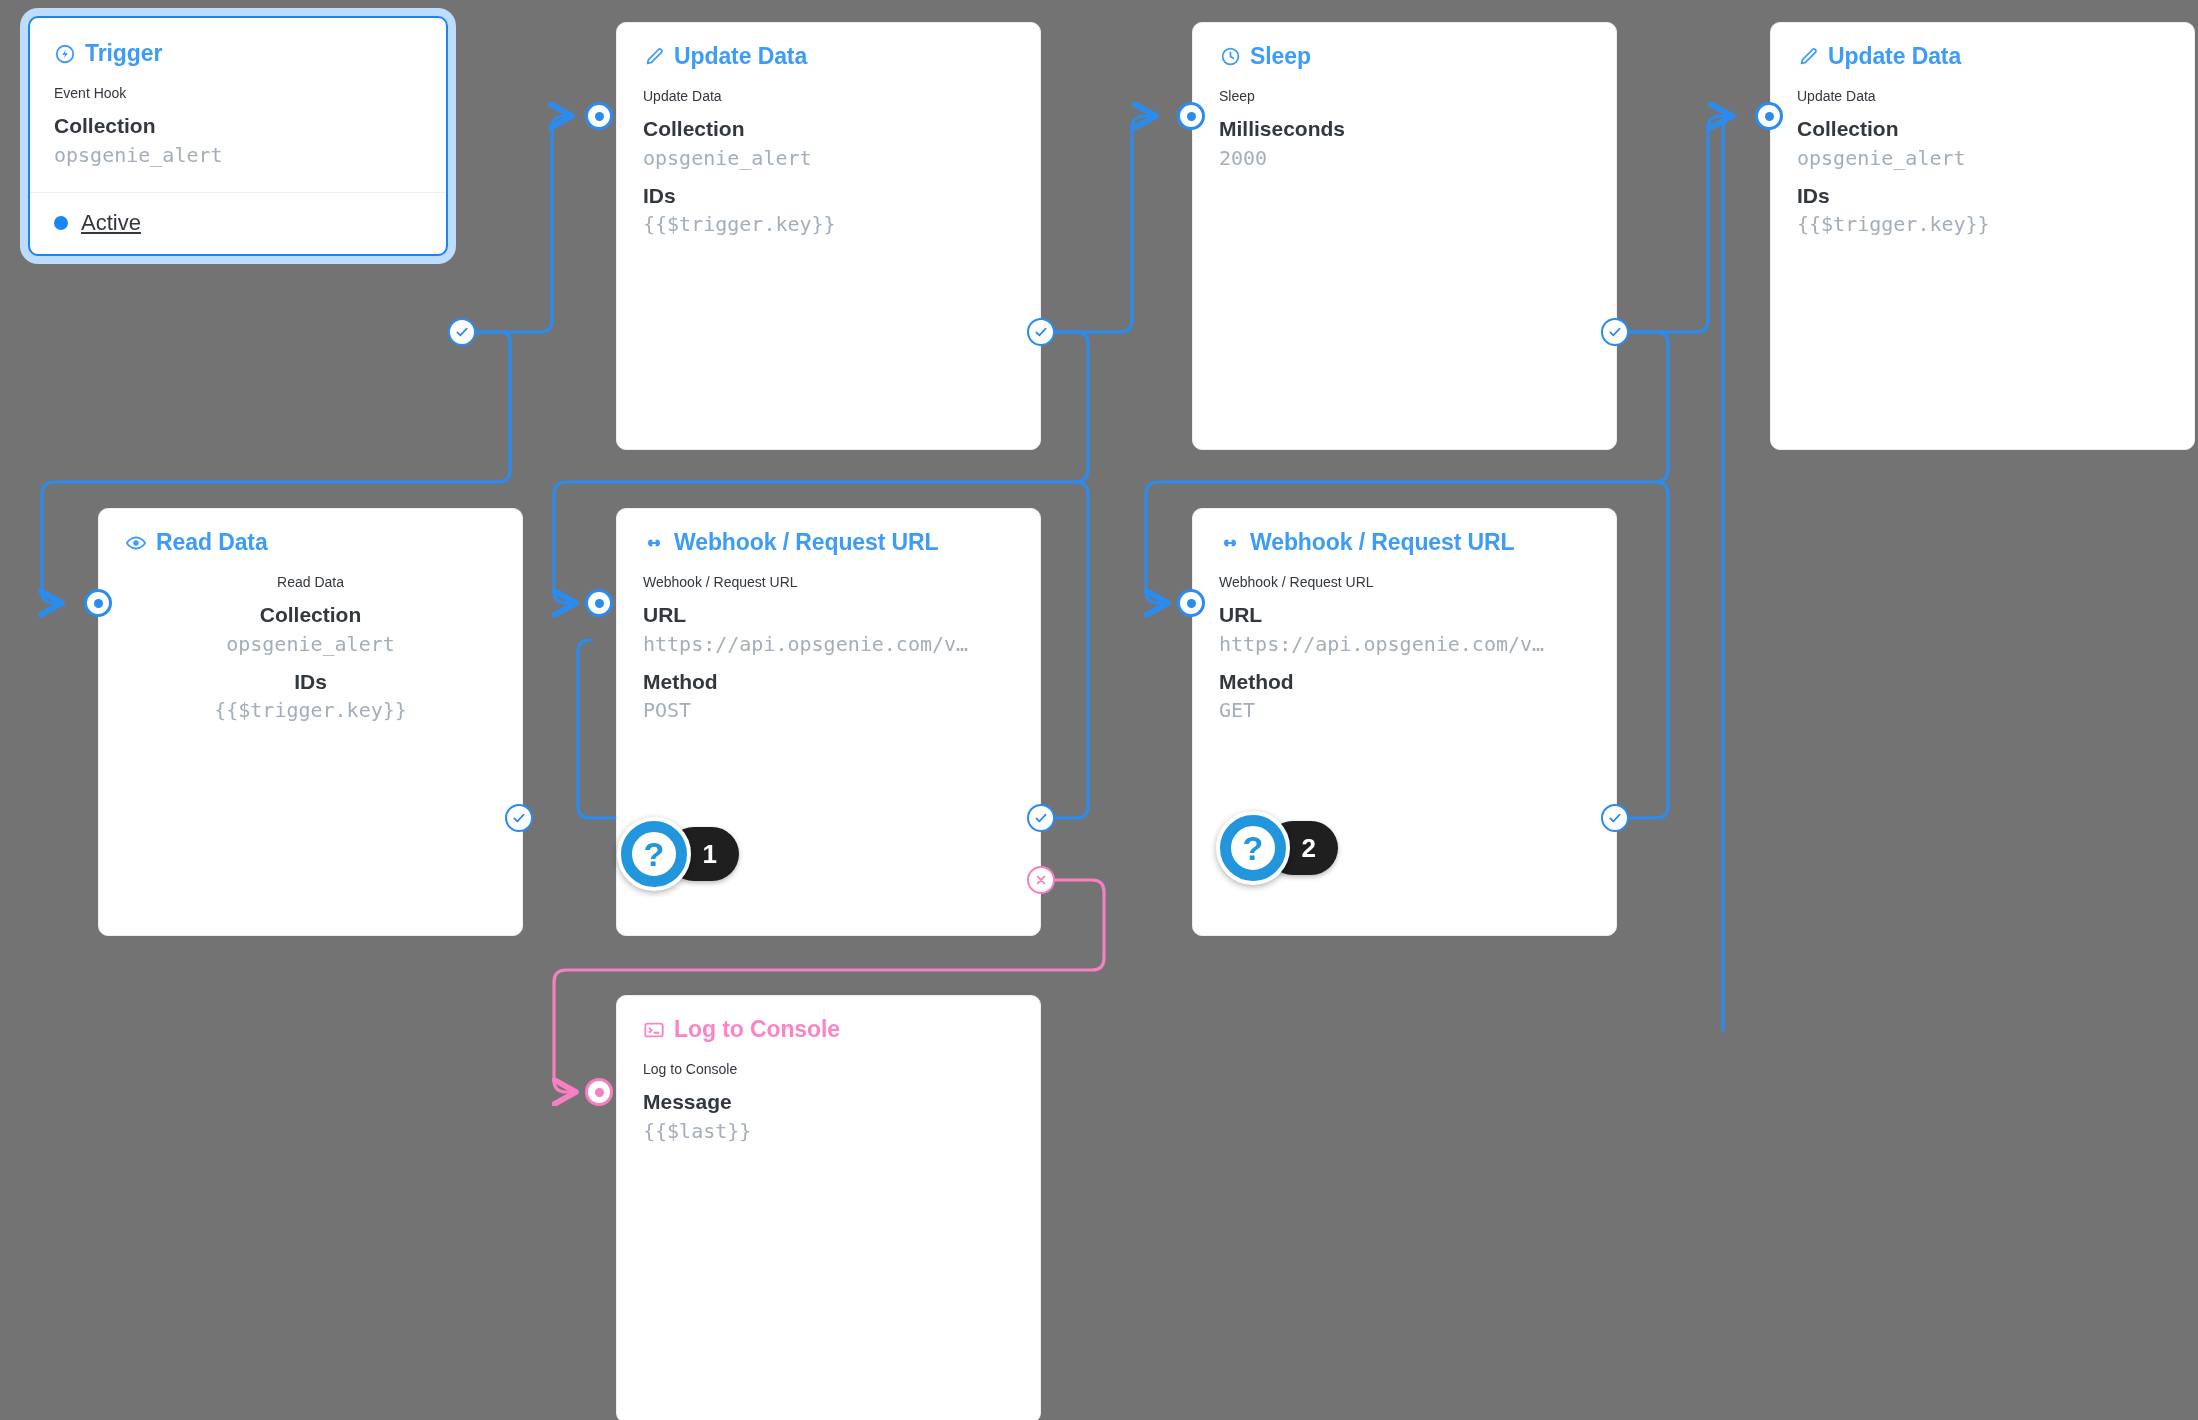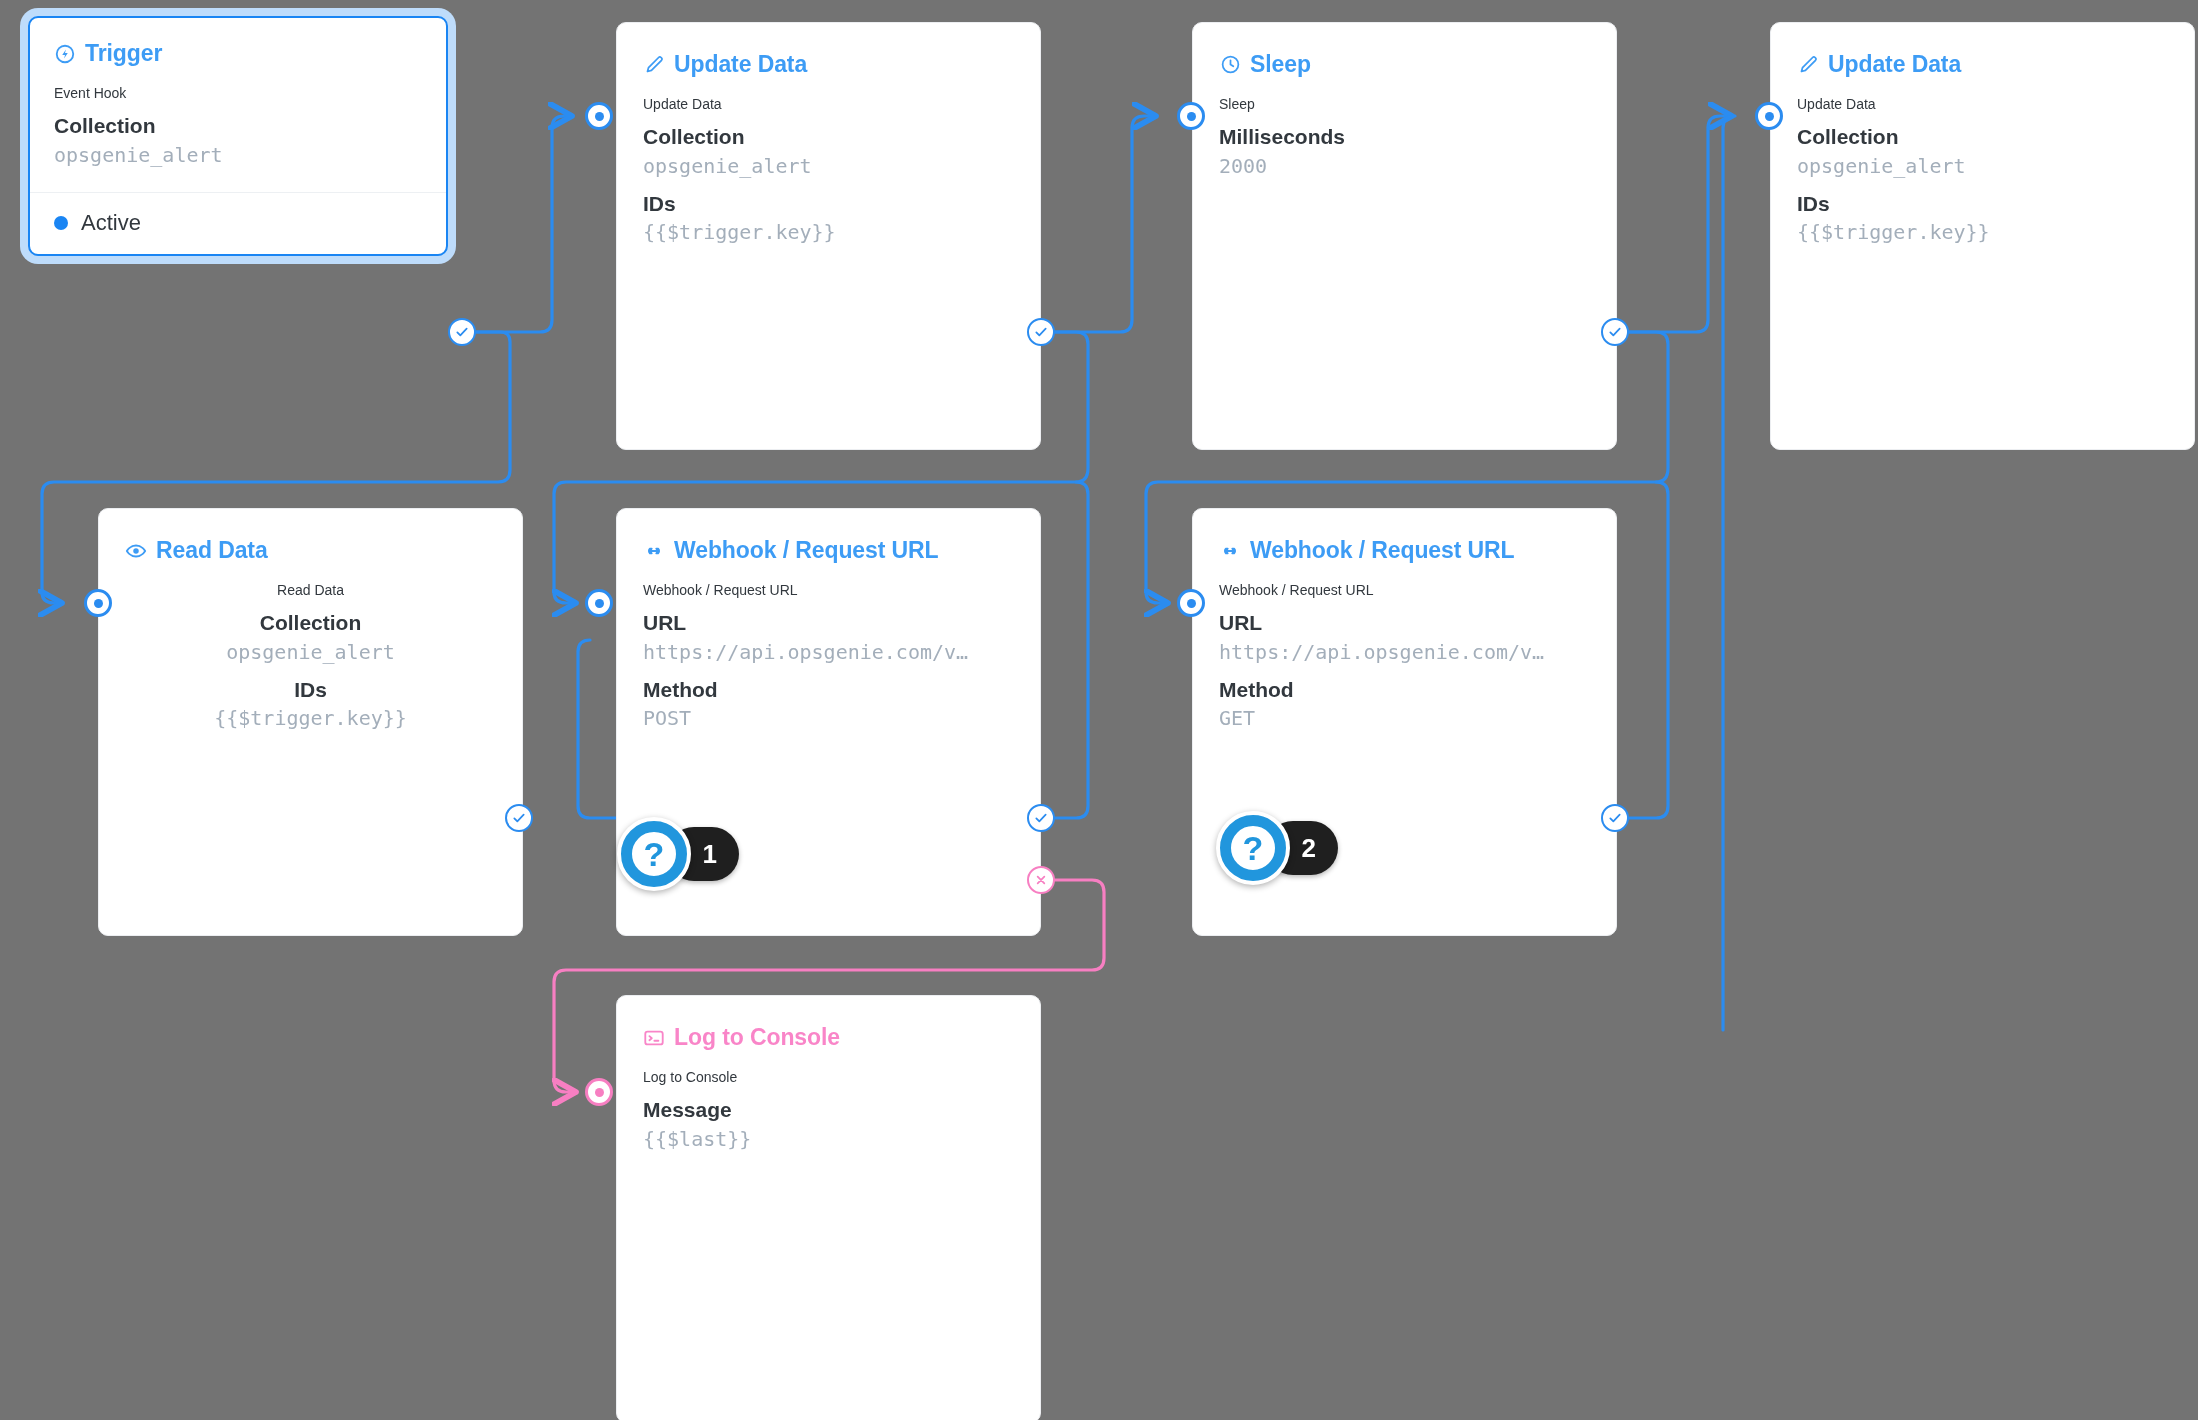--- a/index.html
+++ b/index.html
@@ -26,21 +26,21 @@
     pointer-events: none;
   }
 
   
   .node {
     position: absolute;
     box-sizing: border-box;
     background: #ffffff;
     border: 1px solid #eceef1;
     border-radius: 10px;
-    padding: 28px 26px 20px 26px;
+    padding: 20px 26px 20px 26px;
   }
   .node.trigger {
     border: 2px solid #1a85f3;
     border-radius: 10px;
     padding: 22px 24px 0 24px;
     box-shadow: 0 0 0 8px #bedcfb;
   }
 
   .node-head {
     display: flex;
@@ -91,20 +91,21 @@
     border-top: 1px solid #edf0f3;
     margin: 24px -24px 0 -24px;
   }
   .trigger-status {
     display: flex;
     align-items: center;
     gap: 13px;
     padding: 17px 0 18px 0;
     font-size: 22px;
     color: #32383e;
+    text-decoration: underline;
   }
   .status-dot {
     width: 14px;
     height: 14px;
     border-radius: 50%;
     background: #1a85f3;
     flex: 0 0 14px;
   }
 
   

